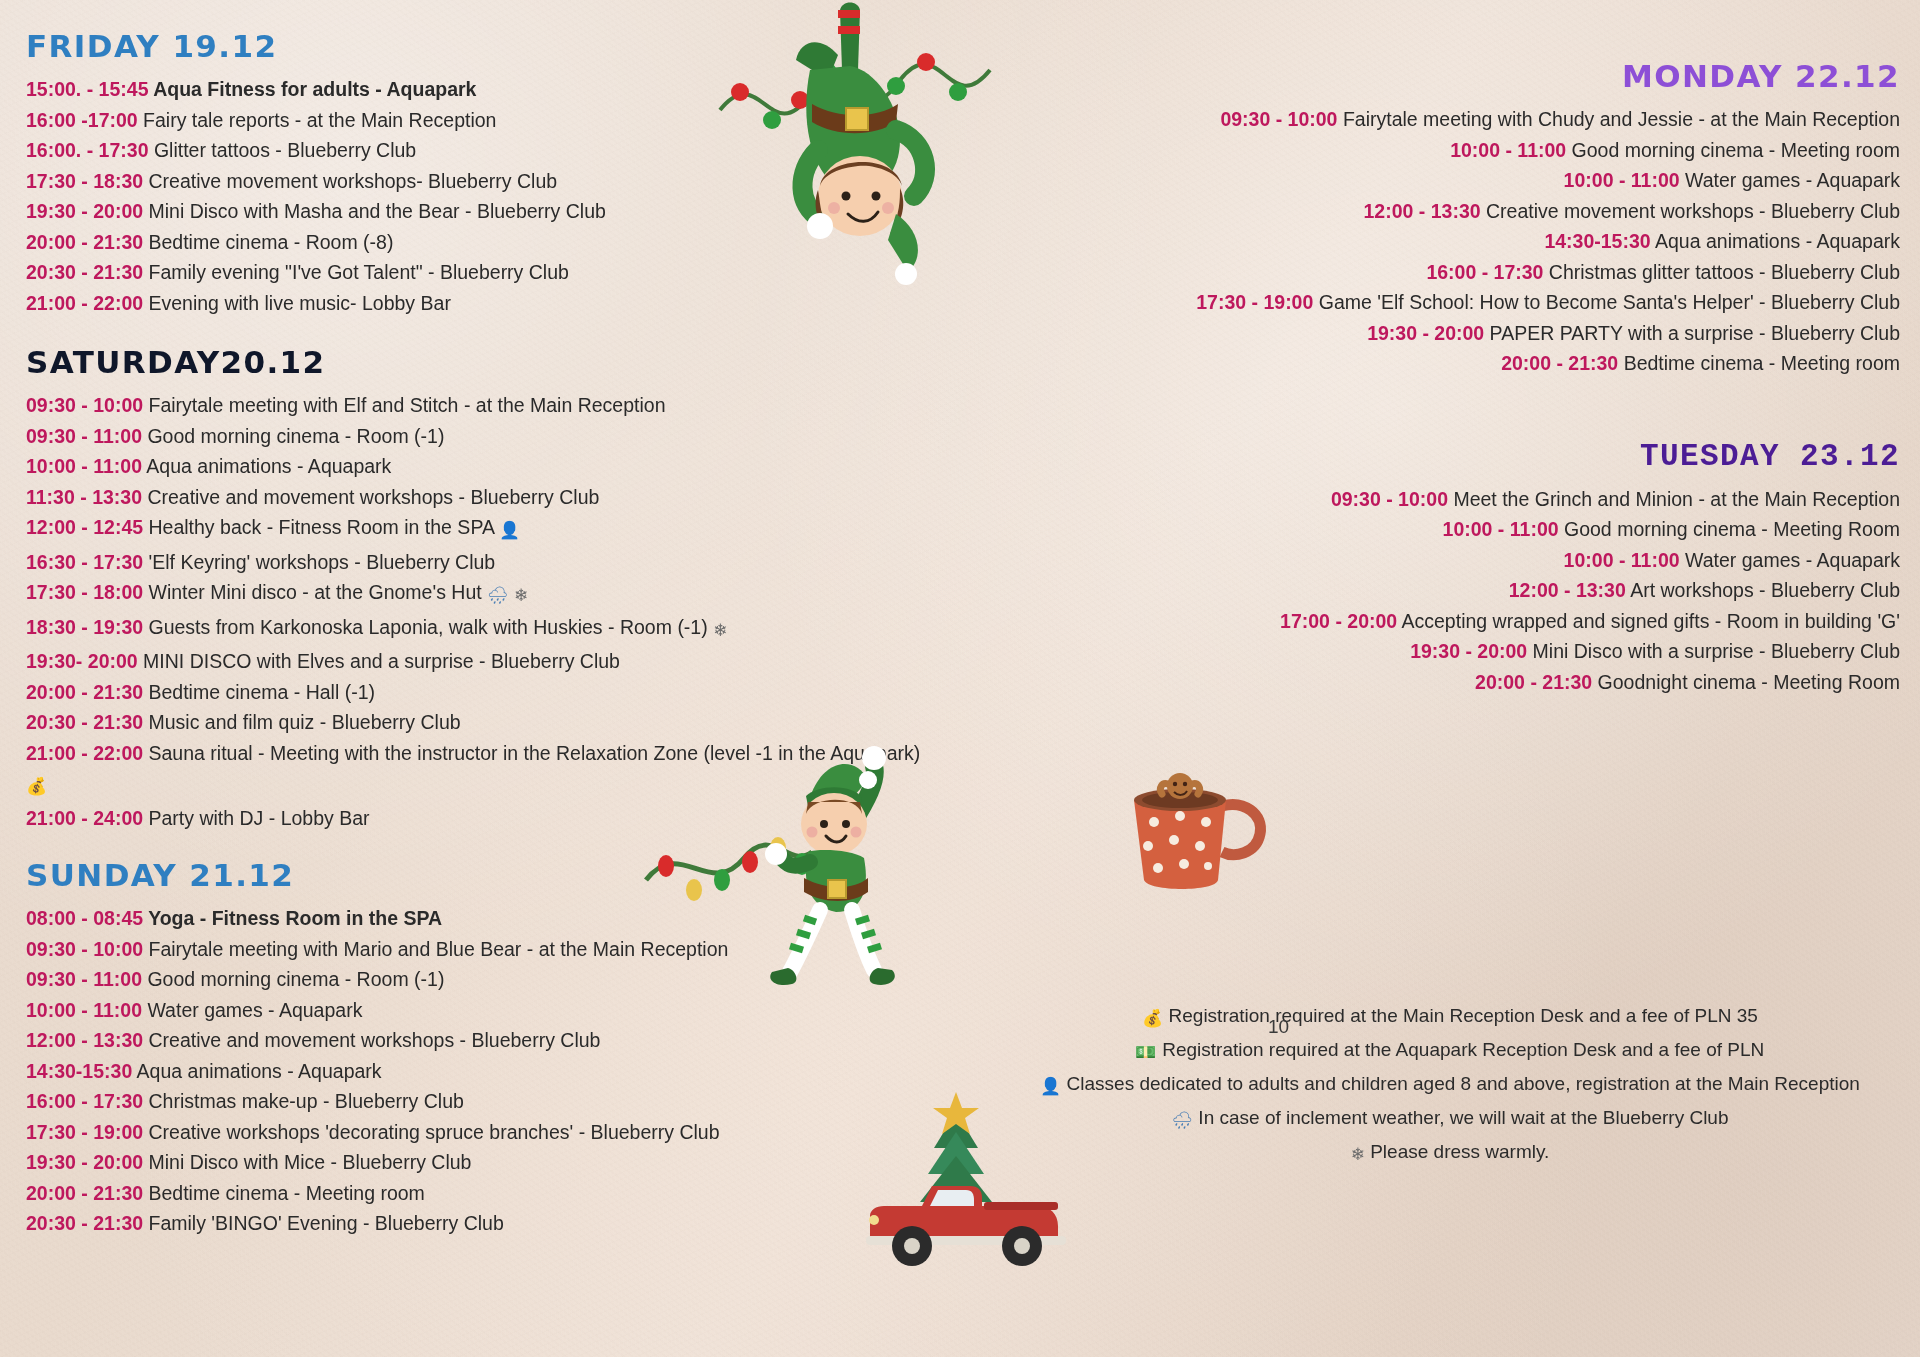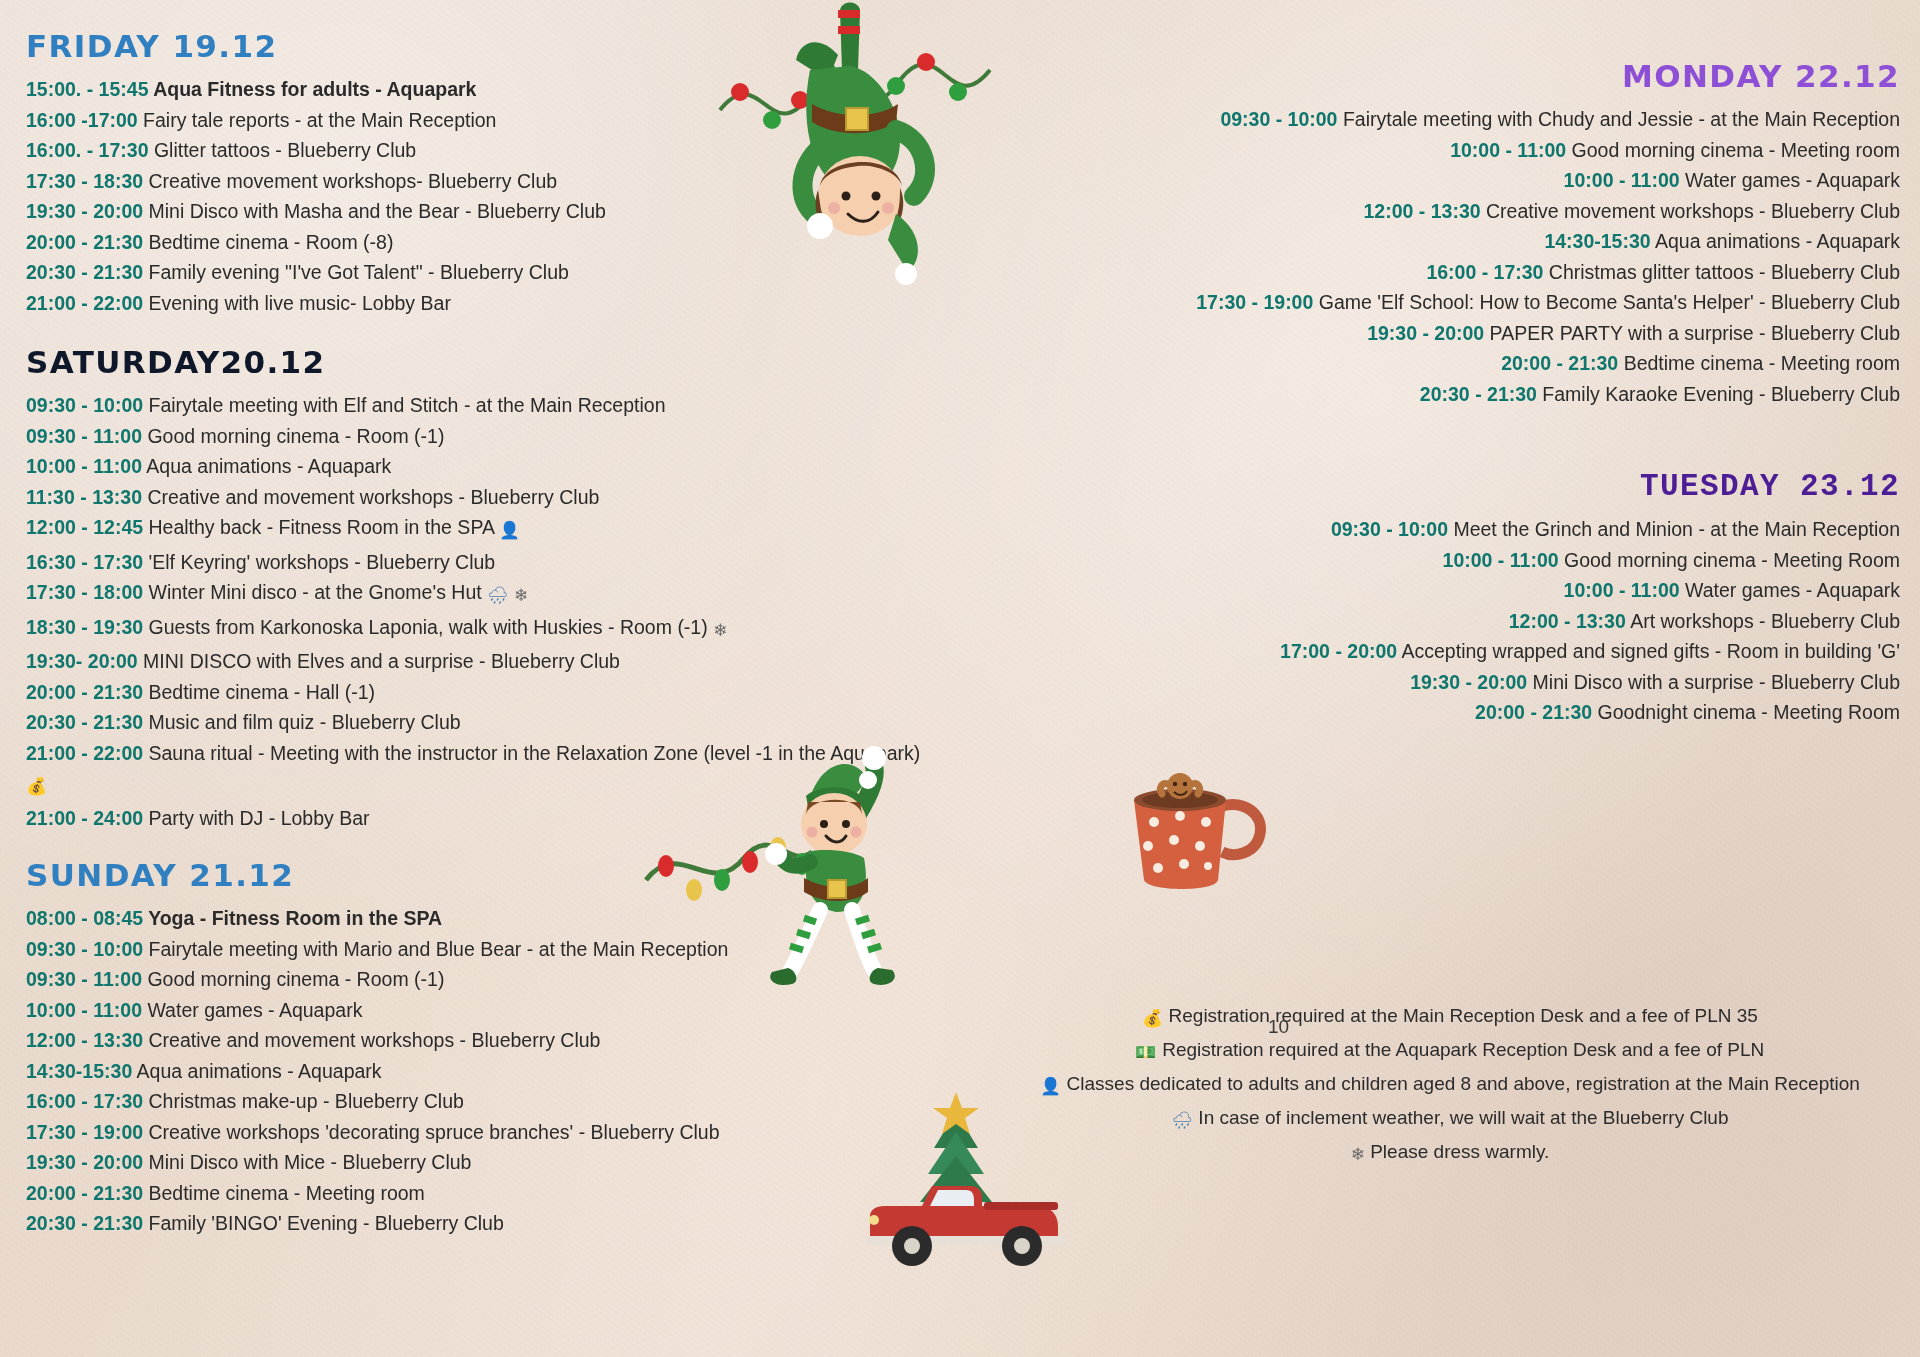--- a/index.html
+++ b/index.html
@@ -55,21 +55,21 @@
     margin: 10px 0 0 0;
     padding: 0;
   }
   ul.items li {
     font-size: 19.5px;
     line-height: 30.5px;
     color: #2a2a2a;
     margin: 0;
     padding: 0;
   }
-  ul.items li .t { font-weight: bold; color: #0f766e; }
+  ul.items li .t { font-weight: bold; color: #be185d; }
   .hi { color: #a8505f; font-weight: bold; }
   .hi .t { color: #a8505f; }
 
   .right-align ul.items li { text-align: right; }
   .right-align .day-head { text-align: right; }
 
   .legend {
     position: absolute;
     left: 1000px;
     top: 1000px;
@@ -182,21 +182,20 @@
     <ul class="items" id="list-monday">
         <li><span class="t">09:30 - 10:00</span><span> Fairytale meeting with Chudy and Jessie - at the Main Reception</span></li>
         <li><span class="t">10:00 - 11:00</span><span> Good morning cinema - Meeting room</span></li>
         <li><span class="t">10:00 - 11:00</span><span> Water games - Aquapark</span></li>
         <li><span class="t">12:00 - 13:30</span><span> Creative movement workshops - Blueberry Club</span></li>
         <li><span class="t">14:30-15:30</span><span> Aqua animations - Aquapark</span></li>
         <li><span class="t">16:00 - 17:30</span><span> Christmas glitter tattoos - Blueberry Club</span></li>
         <li><span class="t">17:30 - 19:00</span><span> Game 'Elf School: How to Become Santa's Helper' - Blueberry Club</span></li>
         <li><span class="t">19:30 - 20:00</span><span> PAPER PARTY with a surprise - Blueberry Club</span></li>
         <li><span class="t">20:00 - 21:30</span><span> Bedtime cinema - Meeting room</span></li>
-        <li><span class="t">20:30 - 21:30</span><span> Family Karaoke Evening - Blueberry Club</span></li>
       </ul>
   </div>
 
   <div style="height:60px"></div>
 
   <div>
     <div class="day-head blue2" style="color: #4c1d95; font-family: Liberation Mono, monospace;">TUESDAY  23.12</div>
     <ul class="items" id="list-tuesday">
         <li><span class="t">09:30 - 10:00</span><span> Meet the Grinch and Minion - at the Main Reception</span></li>
         <li><span class="t">10:00 - 11:00</span><span> Good morning cinema - Meeting Room</span></li>

